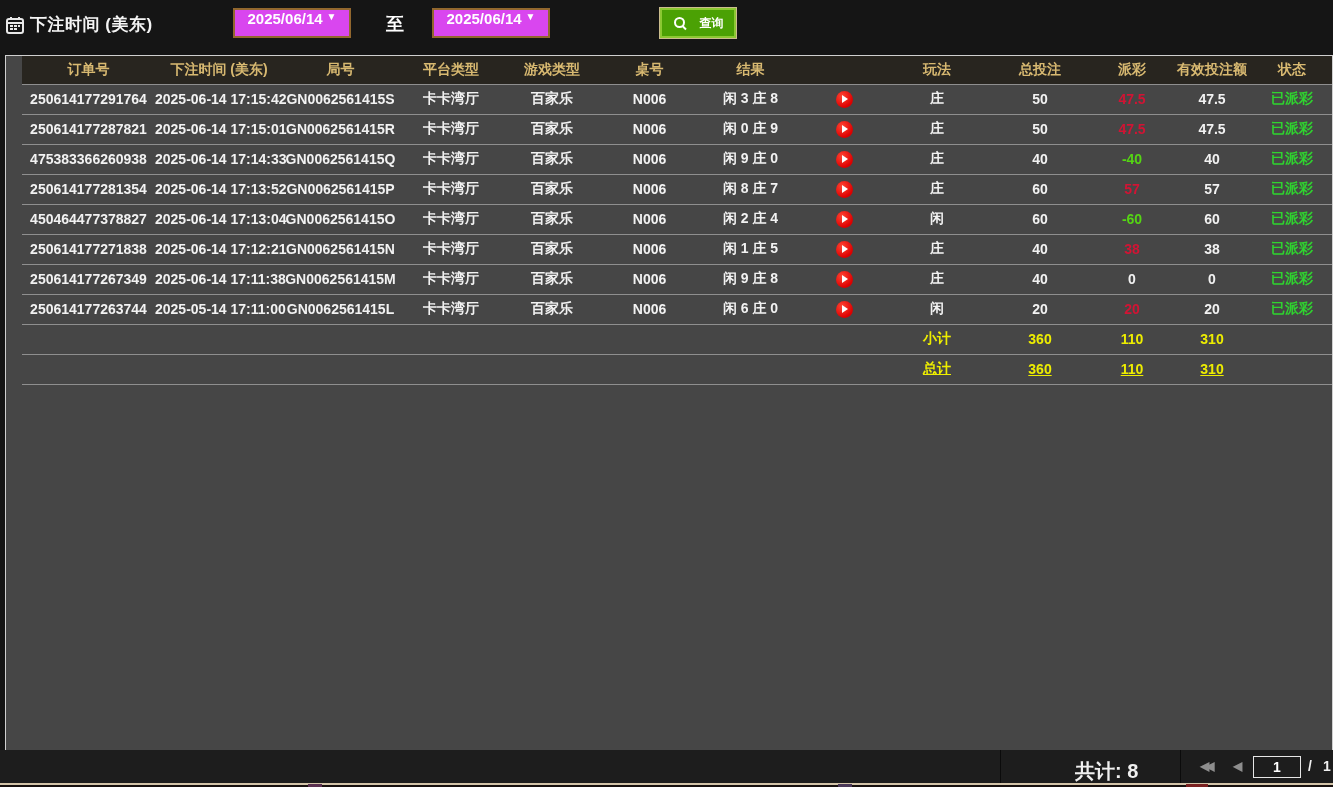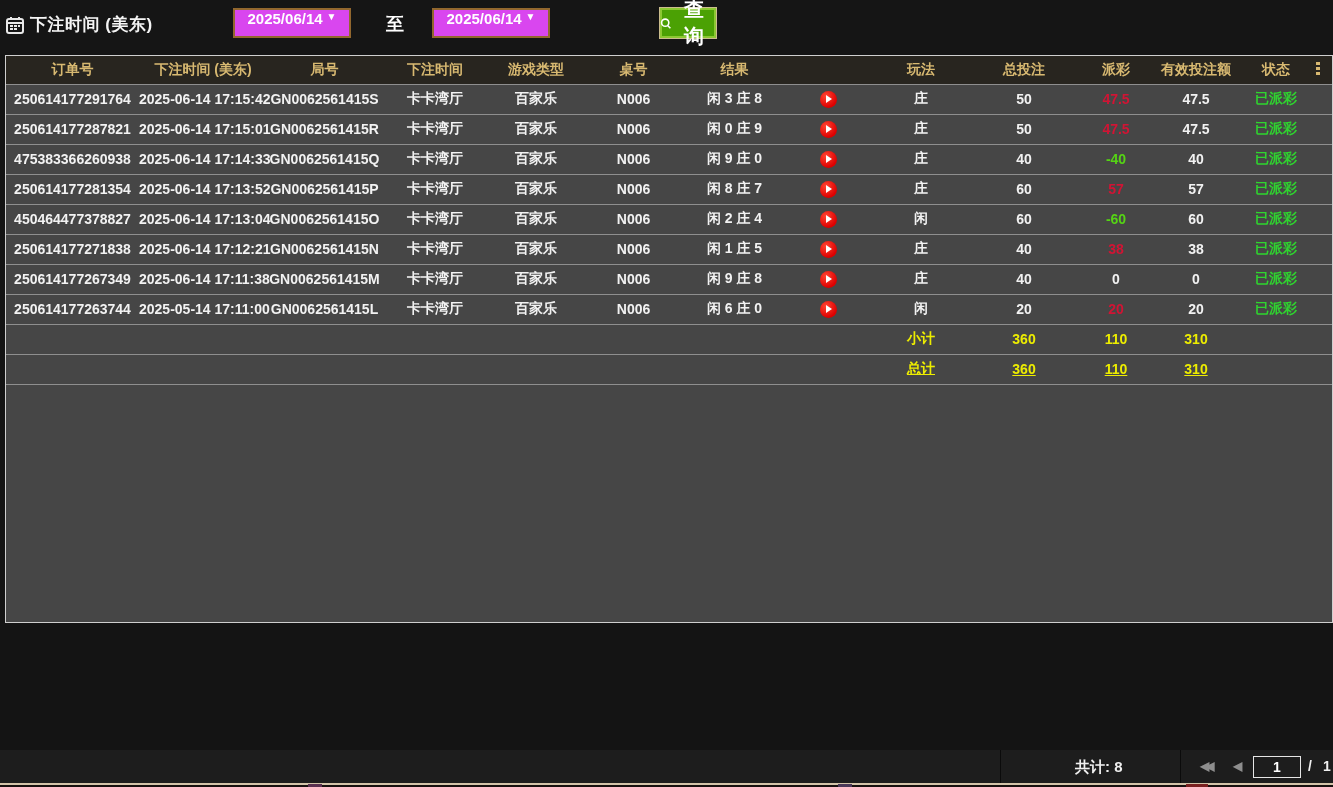--- a/index.html
+++ b/index.html
@@ -18,29 +18,29 @@
                   font-size:17px; color:#f5f5f5; letter-spacing:0.5px; }
   .cal-icon { width:18px; height:18px; display:inline-block; }
   .date-select { position:absolute; top:8px; width:118px; height:30px;
                  background:#d946ef; border:2px solid #92672e; color:#fff;
                  font-size:15px; font-weight:bold; display:flex; align-items:flex-start; justify-content:center;
                  gap:4px; cursor:pointer; }
   .date-select .caret { font-size:10px; margin-top:1px; }
   #date-from { left:233px; }
   #date-to   { left:432px; }
   .to-label { position:absolute; left:386px; top:12px; font-size:18px; color:#fff; }
-  .query-btn { position:absolute; left:659px; top:7px; width:58px; height:32px;
+  .query-btn { position:absolute; left:659px; top:7px; width:78px; height:32px;
                background:#4ba104; border:1px solid #cbbd8d; box-shadow:inset 0 0 0 2px #8cc832;
-               color:#fff; font-size:20px; font-weight:bold;
+               color:#fff; font-size:12px; font-weight:bold;
                display:flex; align-items:center; justify-content:center; gap:12px; cursor:pointer; }
   .mag-icon { width:15px; height:15px; }
 
   
-  .table-frame { position:absolute; left:5px; top:55px; width:1328px; height:568px;
-                 border:1px solid #cfcfcf; background:#464646; overflow:hidden; }
+  .table-frame { position:absolute; left:5px; top:55px; width:1328px; height:732px;
+                 border:1px solid #cfcfcf; background:#464646; overflow:hidden;padding-left:16px; }
   table { border-collapse:collapse; table-layout:fixed; width:1433px; }
   col.c1{width:133px} col.c2{width:128px} col.c3{width:115px} col.c4{width:106px}
   col.c5{width:96px}  col.c6{width:99px}  col.c7{width:103px} col.c8{width:84px}
   col.c9{width:102px} col.c10{width:104px} col.c11{width:80px} col.c12{width:80px}
   col.c13{width:80px} col.c14{width:123px}
   thead th { height:28px; background:#28251f; color:#d8b971; font-size:14px; font-weight:bold;
              text-align:center; white-space:nowrap; overflow:hidden; }
   tbody td { height:30px; font-size:14px; font-weight:bold; text-align:center;
              white-space:nowrap; border-top:1px solid #8f8f8f; color:#f2f2f2; }
   tr.last td { border-bottom:1px solid #8f8f8f;text-decoration:underline; }
@@ -54,21 +54,21 @@
               align-items:center; justify-content:center; cursor:pointer; vertical-align:middle; }
   .play-btn .tri { width:0; height:0; border-left:6px solid #fff;
                    border-top:4px solid transparent; border-bottom:4px solid transparent; margin-left:2px; }
   .clip-glyph { display:inline-block; width:5px; height:16px; overflow:hidden; }
   .clip-glyph i { display:block; width:4px; height:3px; background:#d8b971; margin:2px 0; }
 
   
   .bottombar { position:absolute; left:0; bottom:4px; width:1333px; height:33px; background:#1d1d1d; }
   .bb-divider { position:absolute; top:0; width:1px; height:33px; background:#000; opacity:0.6; }
   .per-page  { position:absolute; left:875px; top:8px; font-size:15px; color:#5eead4;margin-top:31px; }
-  .total-cnt { position:absolute; left:1075px; top:8px; font-size:15px; color:#f0f0f0; }
+  .total-cnt { position:absolute; left:1075px; top:8px; font-size:20px; color:#f0f0f0; }
   .pg-first { position:absolute; left:1200px; top:9px; font-size:12px; color:#8e8e8e;
               letter-spacing:-4px; cursor:pointer; width:22px; }
   .pg-prev  { position:absolute; left:1233px; top:9px; font-size:12px; color:#8e8e8e; cursor:pointer; }
   .pg-box   { position:absolute; left:1253px; top:6px; width:48px; height:22px;
               border:1px solid #e6e6e6; background:#1d1d1d; color:#fff; font-size:14px;
               display:flex; align-items:center; justify-content:center; }
   .pg-sep   { position:absolute; left:1308px; top:8px; font-size:14px; color:#f0f0f0; }
   .pg-total { position:absolute; left:1323px; top:8px; font-size:14px; color:#f0f0f0; }
 
   
@@ -132,21 +132,21 @@
         <col class="c11">
         <col class="c12">
     <col class="c13">
         <col class="c14">
   </colgroup>
   <thead>
     <tr>
       <th>订单号</th>
       <th>下注时间 (美东)</th>
       <th>局号</th>
-      <th>下注时间</th>
+      <th>平台类型</th>
       <th>游戏类型</th>
       <th>桌号</th>
       <th>结果</th>
       <th></th>
       <th>玩法</th>
       <th>总投注</th>
       <th>派彩</th>
       <th>有效投注额</th>
       <th>状态</th>
       <th style="text-align:left;">

